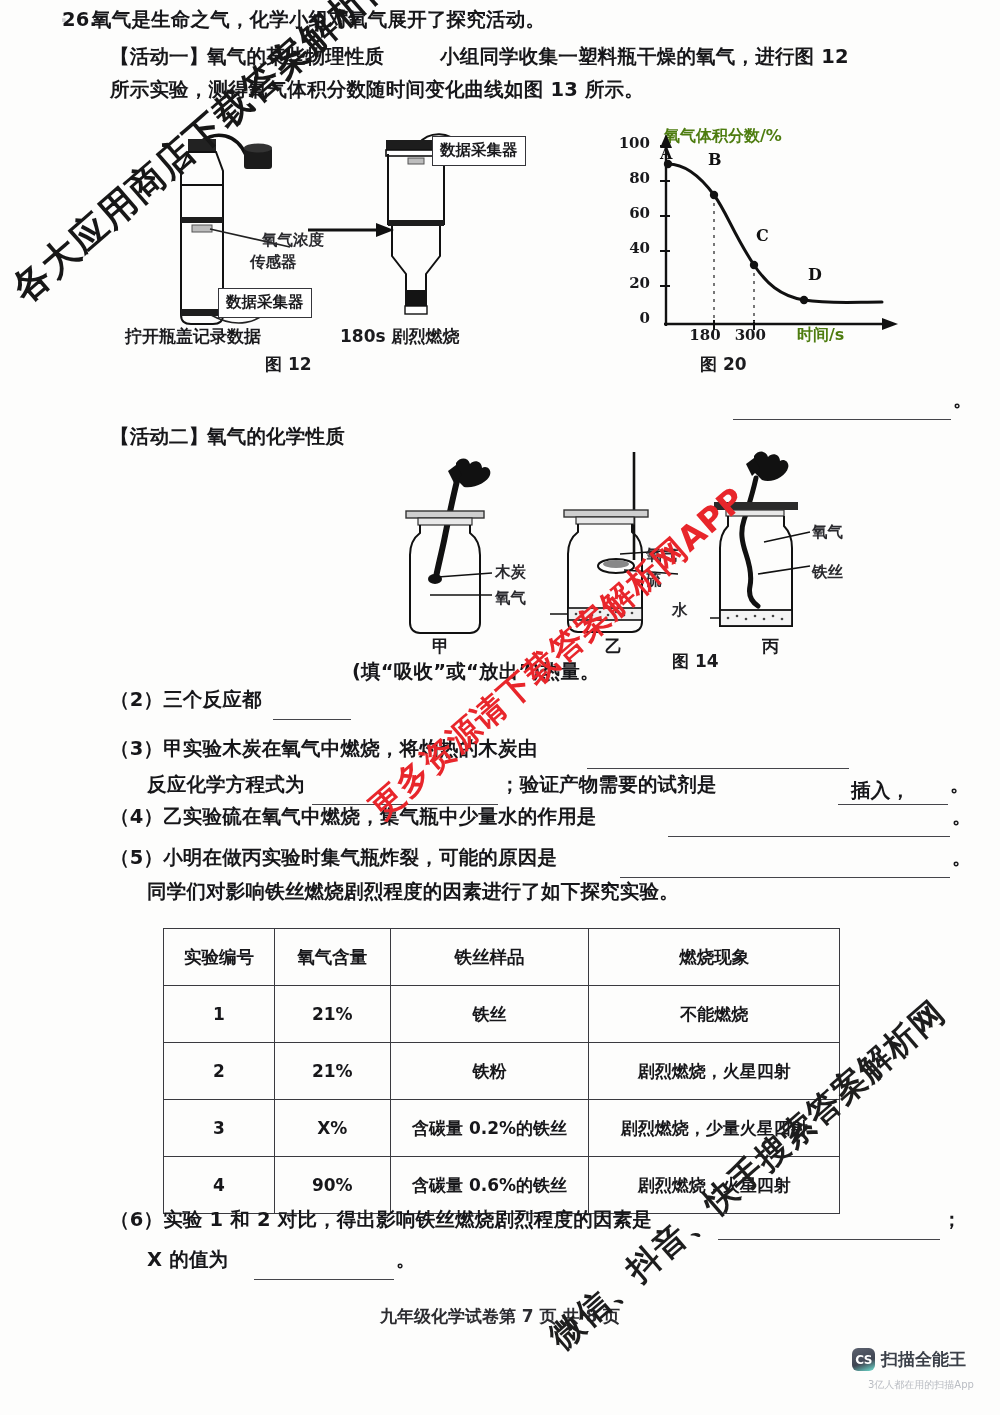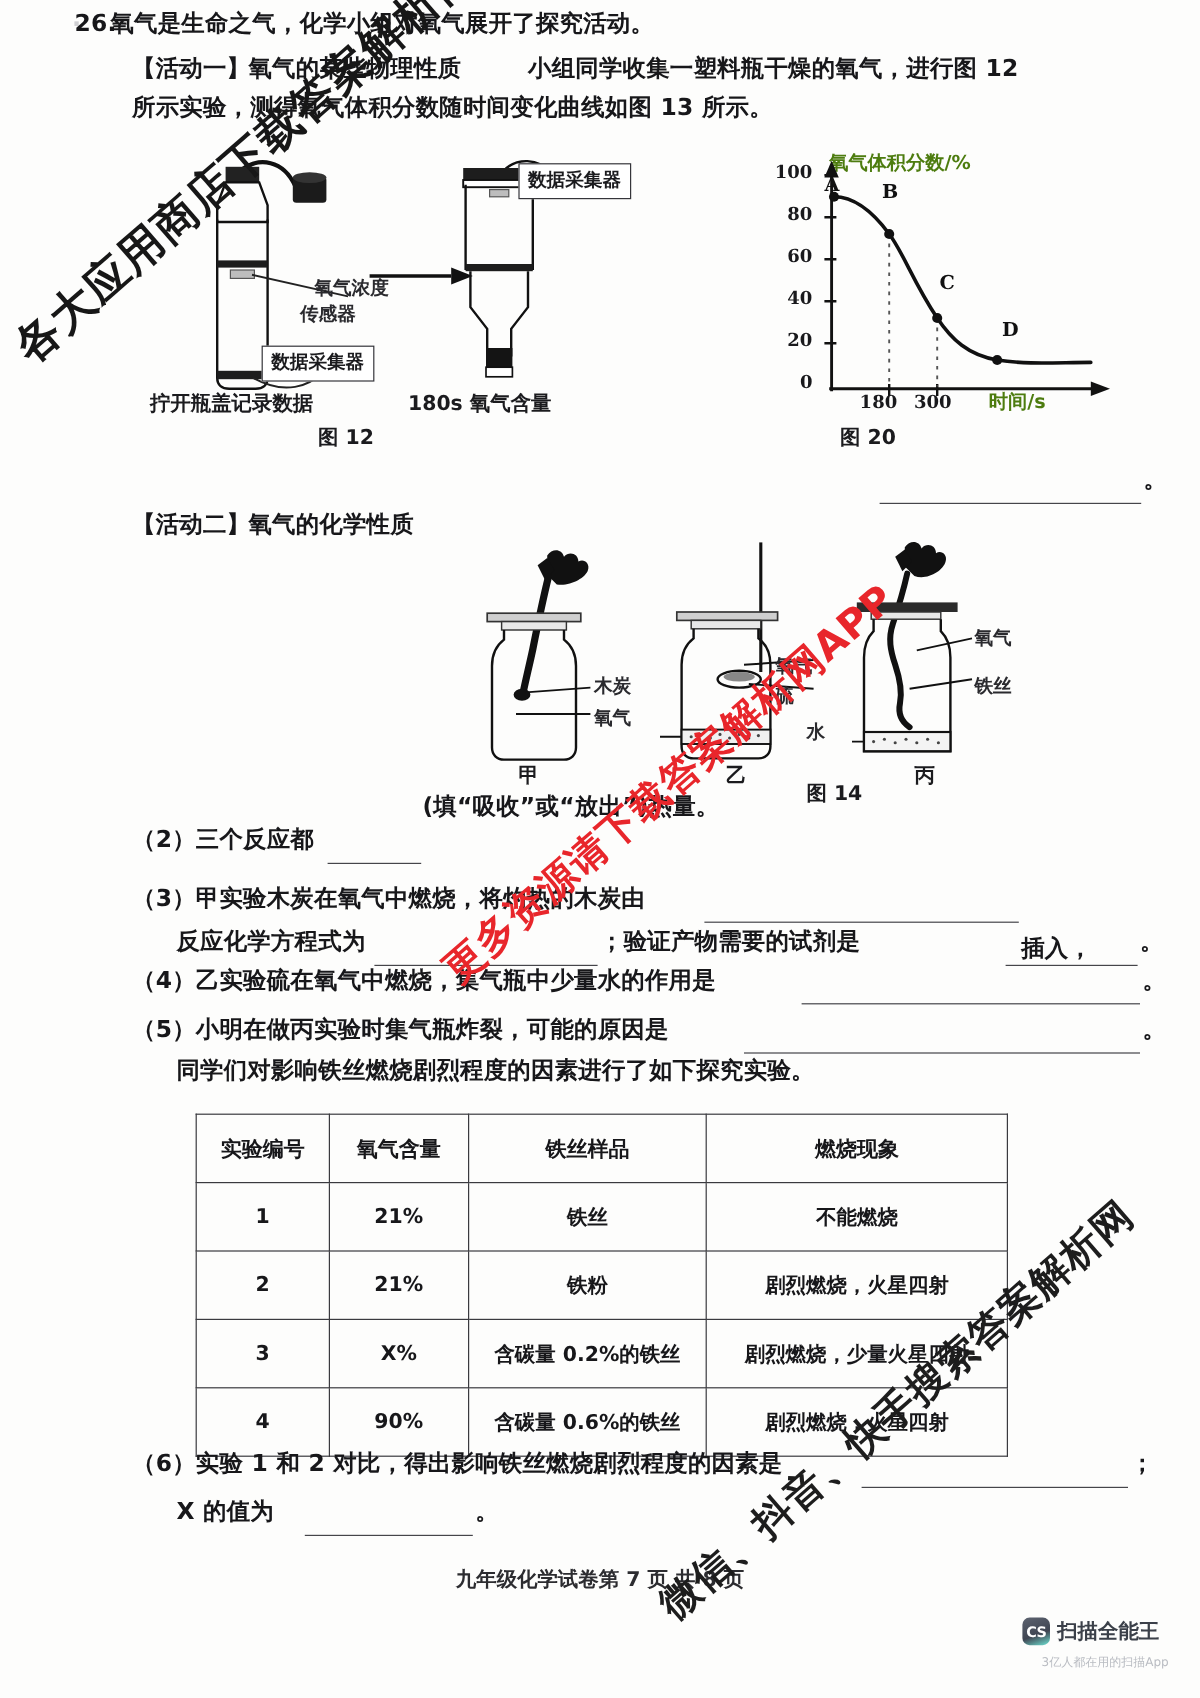--- a/index.html
+++ b/index.html
@@ -254,24 +254,24 @@
     <rect x="16" y="92" width="56" height="6" fill="#1d1d1d"></rect>
 
     <path d="M20,98 L20,128 L34,146 L34,168 L54,168 L54,146 L68,128 L68,98" fill="none" stroke="#111" stroke-width="2"></path>
 
     <rect x="33" y="162" width="22" height="16" fill="#141414"></rect>
     <rect x="33" y="178" width="22" height="8" fill="#fff" stroke="#111" stroke-width="1.4"></rect>
 
     <rect x="36" y="30" width="16" height="6" fill="#bdbdbd" stroke="#555" stroke-width="1"></rect>
   </svg>
   <div class="boxed cn" style="left:432px; top:136px;">数据采集器</div>
-  <div class="fig-cap cn" style="left:340px; top:325px;">180s 氧气含量</div>
+  <div class="fig-cap cn" style="left:340px; top:325px;">180s 剧烈燃烧</div>
   <div class="fig-cap cn" style="left:265px; top:353px;">图 12</div>
 
-  <div class="chart-wrap" style="left:612px; top:128px; width:300px; height:230px;margin-left:27px;">
+  <div class="chart-wrap" style="left:612px; top:128px; width:300px; height:230px;">
 
     <div class="axis-num" style="left:0px;  top:6px;  width:38px;">100</div>
     <div class="axis-num" style="left:0px;  top:41px; width:38px;">80</div>
     <div class="axis-num" style="left:0px;  top:76px; width:38px;">60</div>
     <div class="axis-num" style="left:0px;  top:111px;width:38px;">40</div>
     <div class="axis-num" style="left:0px;  top:146px;width:38px;">20</div>
     <div class="axis-num" style="left:0px;  top:181px;width:38px;">0</div>
 
     <div class="chart-title" style="left:52px; top:-2px;">氧气体积分数/%</div>
 

